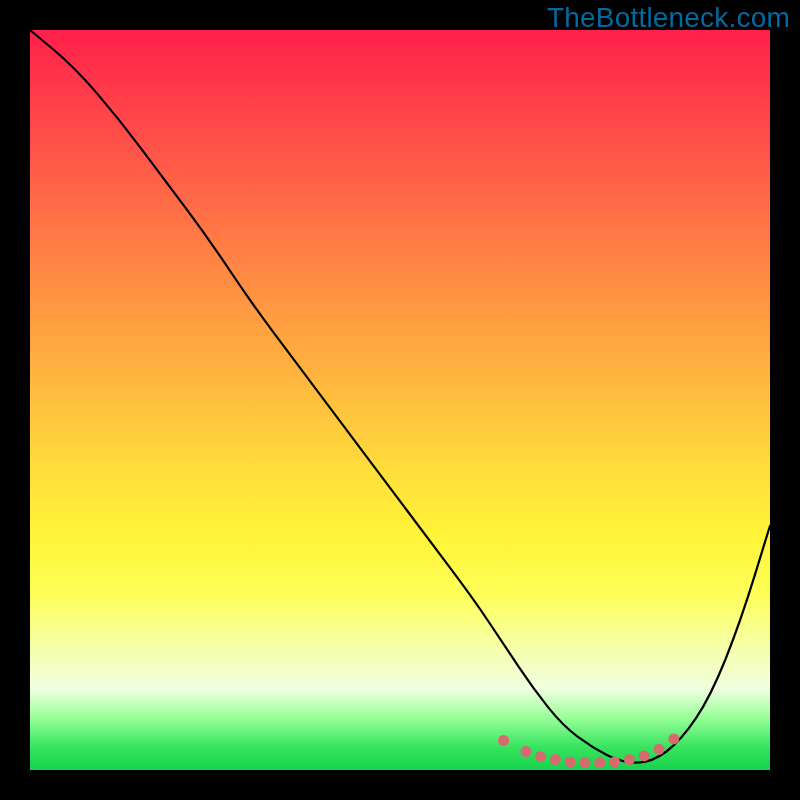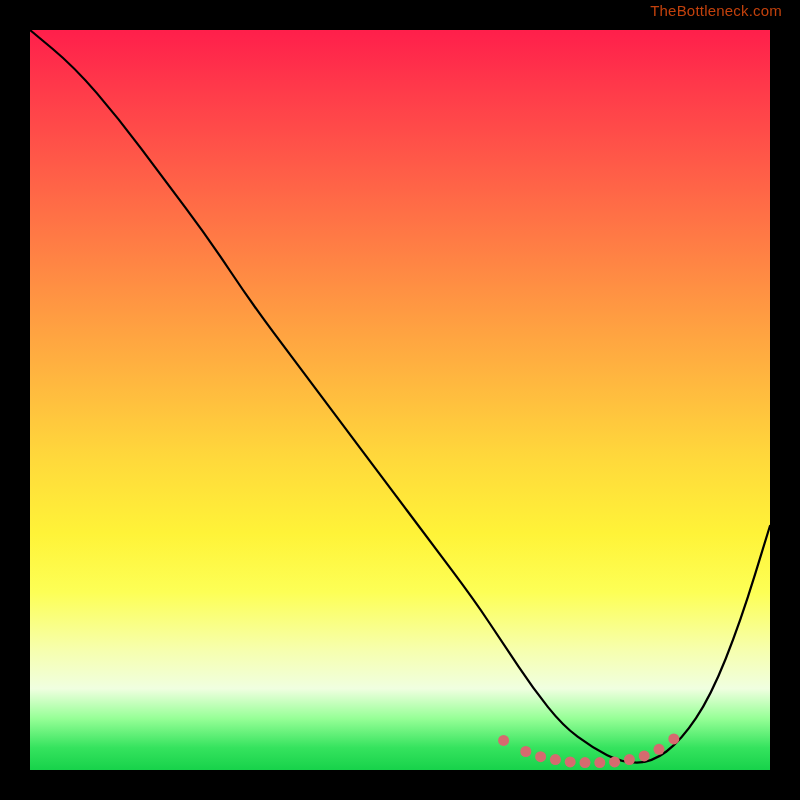--- a/index.html
+++ b/index.html
@@ -15,23 +15,23 @@
     position: absolute;
     left: 0;
     top: 0;
     width: 800px;
     height: 800px;
     background: #000;
   }
   .watermark {
     position: absolute;
     top: 2px;
-    right: 18px;
-    color: #c2410c;
-    font-size: 15px;
+    right: 10px;
+    color: #0369a1;
+    font-size: 28px;
     font-weight: 500;
     letter-spacing: 0.2px;
     user-select: none;
   }
   .plot-area {
     position: absolute;
     left: 30px;
     top: 30px;
     width: 740px;
     height: 740px;

